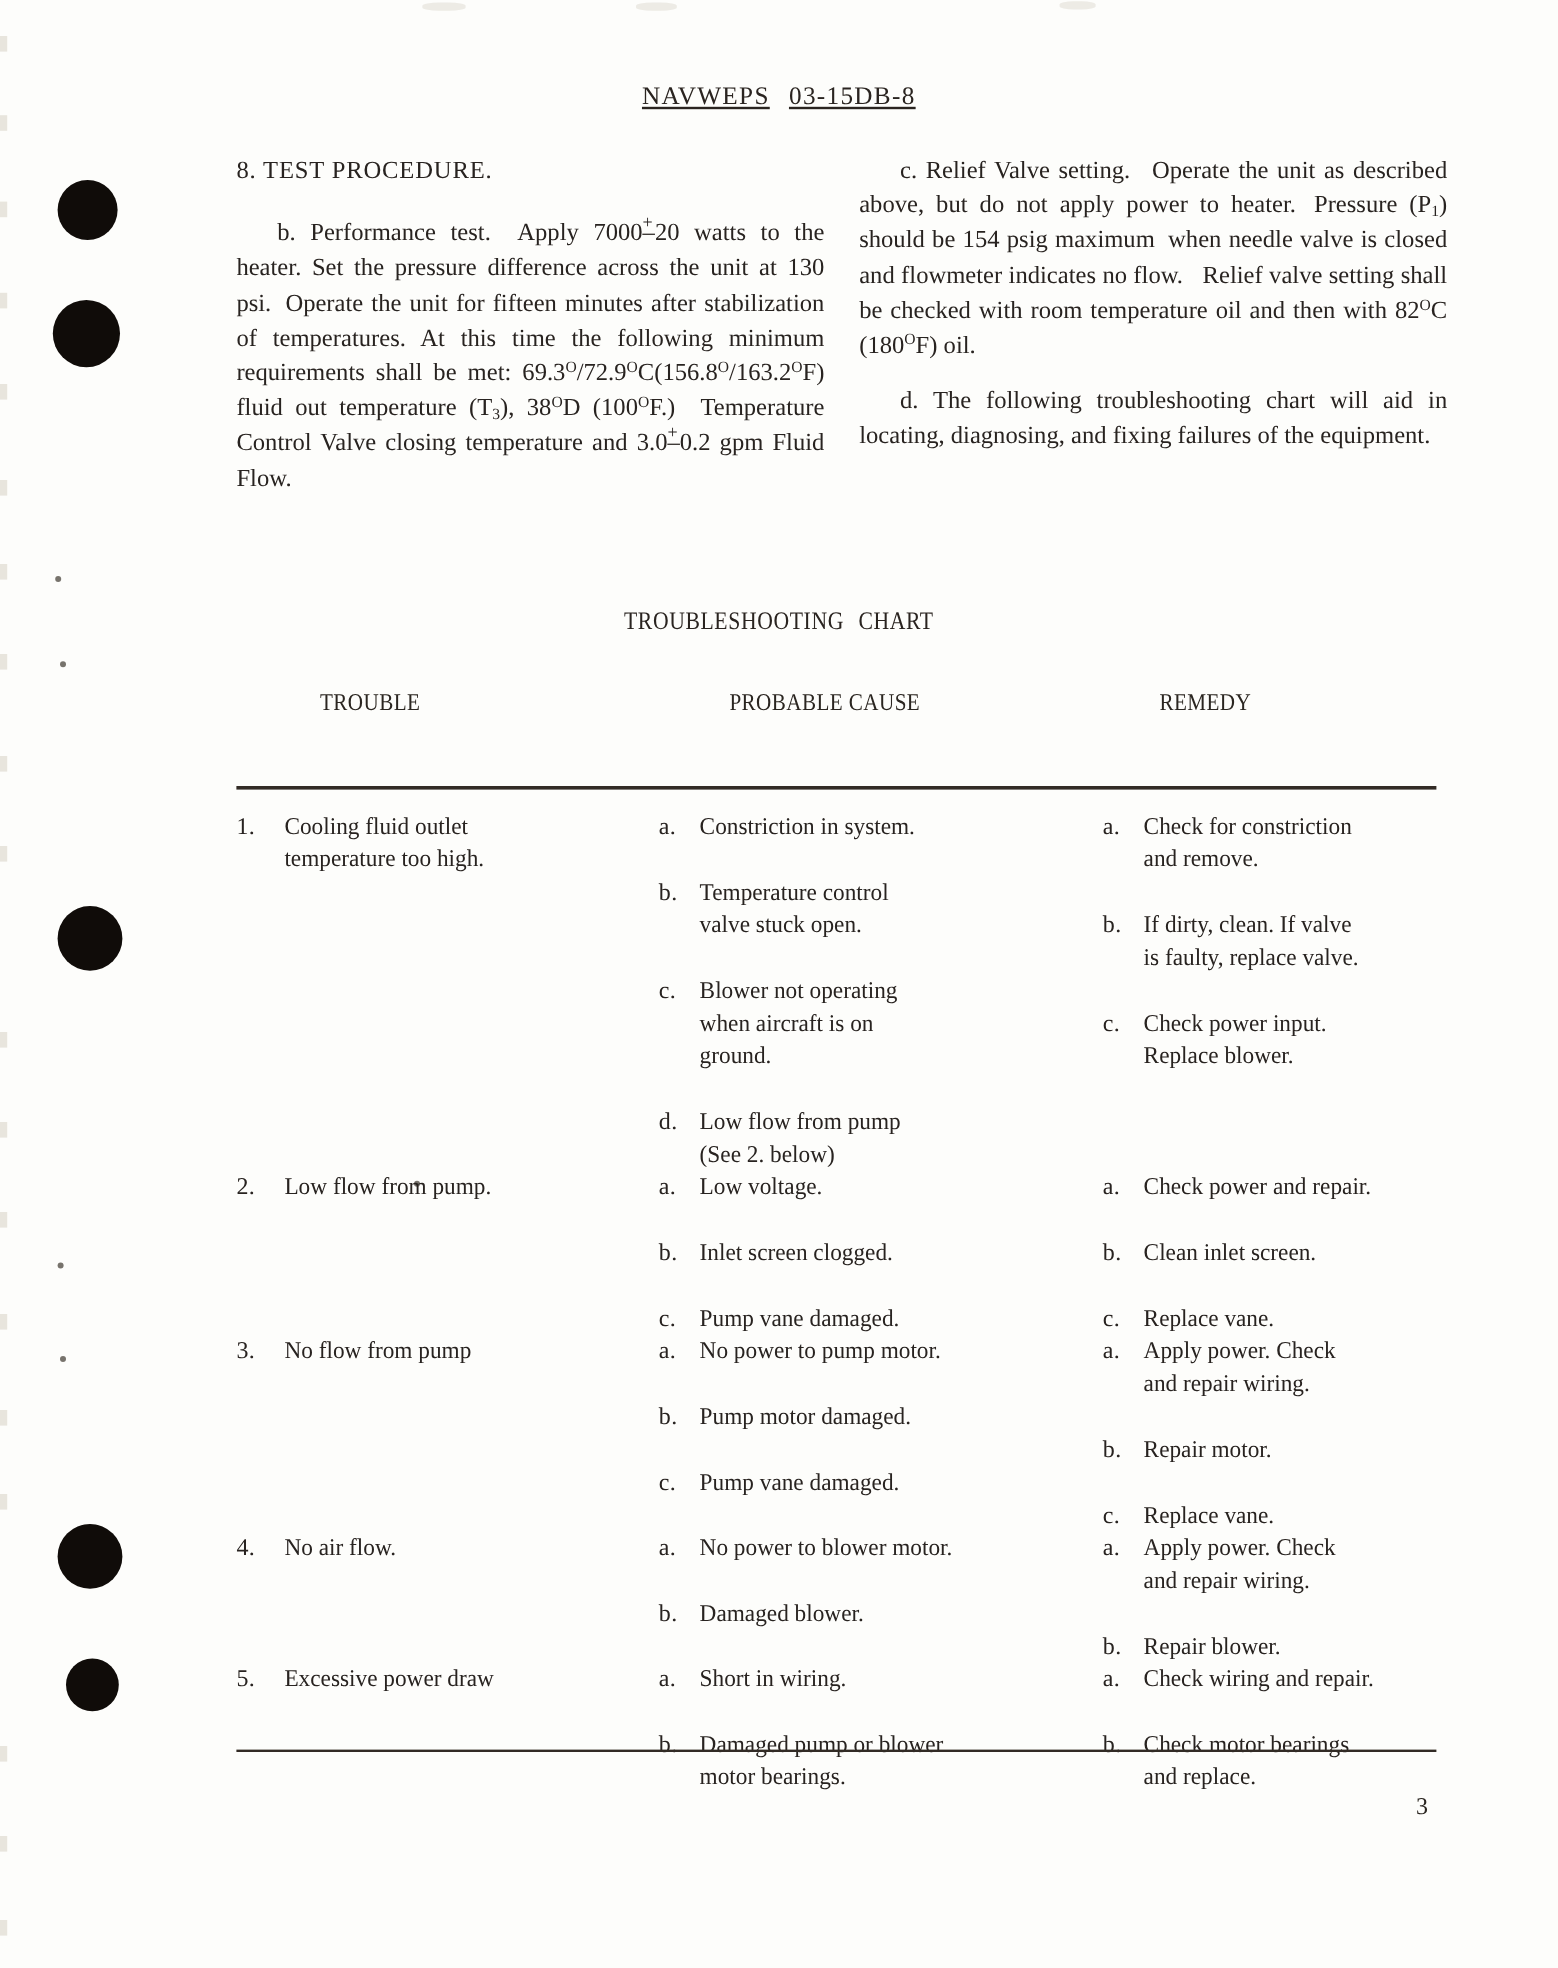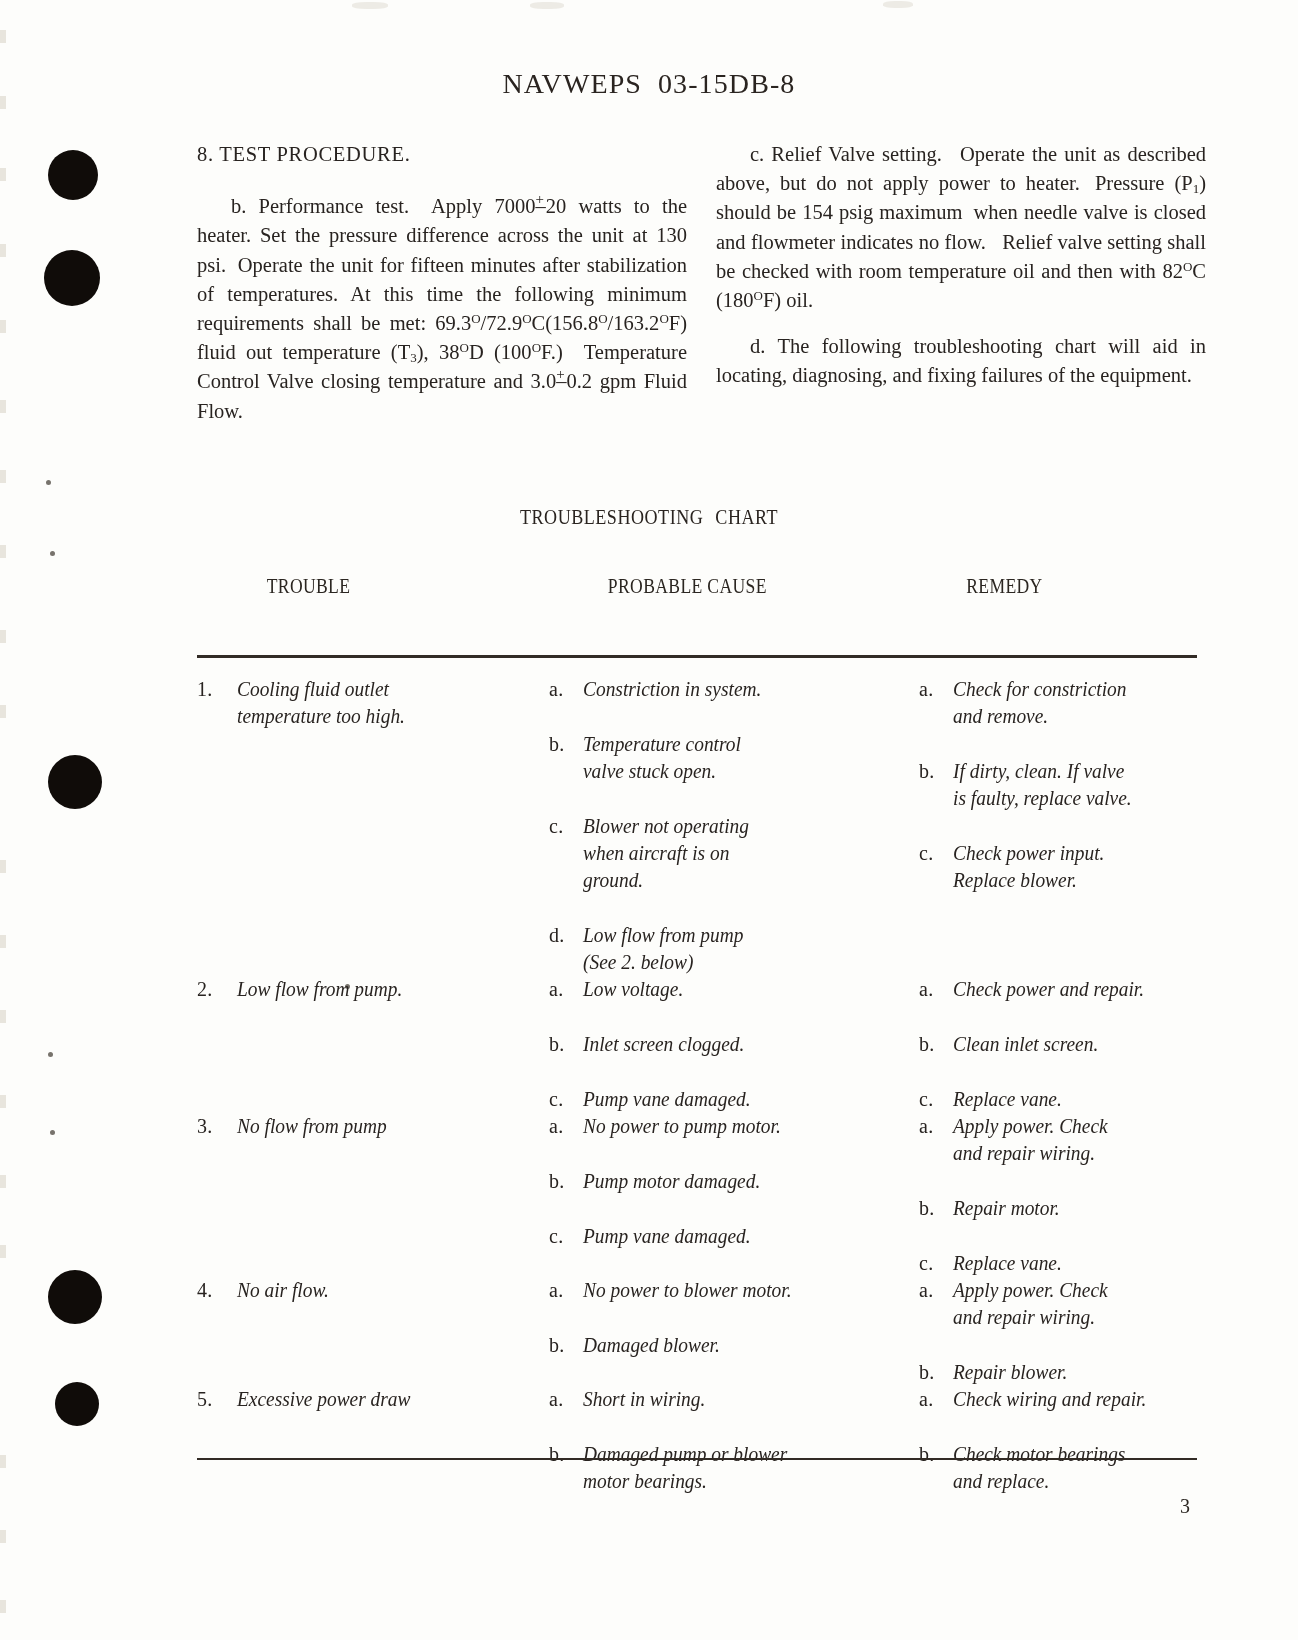--- a/index.html
+++ b/index.html
@@ -44,40 +44,41 @@
     border-radius: 40%;
   }
 
   
   .doc-header {
     position: absolute;
     top: 68px;
     left: 0;
     width: 100%;
     text-align: center;
-    font-size: 28px;
+    font-size: 21px;
     letter-spacing: 1.1px;
     color: #2a2420;
+    text-decoration: underline;
   }
   .doc-header .gap { display: inline-block; width: 16px; }
 
   
   .col {
     position: absolute;
     top: 128px;
     width: 490px;
     font-size: 20.5px;
     line-height: 29.2px;
     text-align: justify;
     color: #282320;
   }
   .col-left  { left: 197px; }
   .col-right { left: 716px; }
 
-  .para { margin: 12px 0 17px 0; }
+  .para { margin: 0 0 17px 0; }
   .para.heading { margin-bottom: 23px; letter-spacing: .7px; }
   .indent { display: inline-block; width: 34px; }
   .ws { display: inline-block; width: 11px; }
   .wss { display: inline-block; width: 5px; }
 
   sup.deg {
     font-size: 13px;
     vertical-align: 7px;
     line-height: 0;
   }
@@ -173,21 +174,21 @@
   .item {
     display: flex;
     margin-bottom: 28px;
   }
   .item:last-child { margin-bottom: 0; }
   .mk {
     flex: 0 0 auto;
     width: 34px;
     letter-spacing: .3px;
   }
-  .tx { flex: 1 1 auto; font-style: italic; }
+  .tx { flex: 1 1 auto; }
   .tx .ln { display: block; }
 
   td.trouble-cell .item { margin-bottom: 0; }
   td.trouble-cell .mk { width: 40px; }
 
   .rowgroup > td { padding-bottom: 31px; }
   .rowgroup:last-child > td { padding-bottom: 0; }
 
   
   .cond { display: inline-block; transform: scaleX(.97); transform-origin: left center; }

